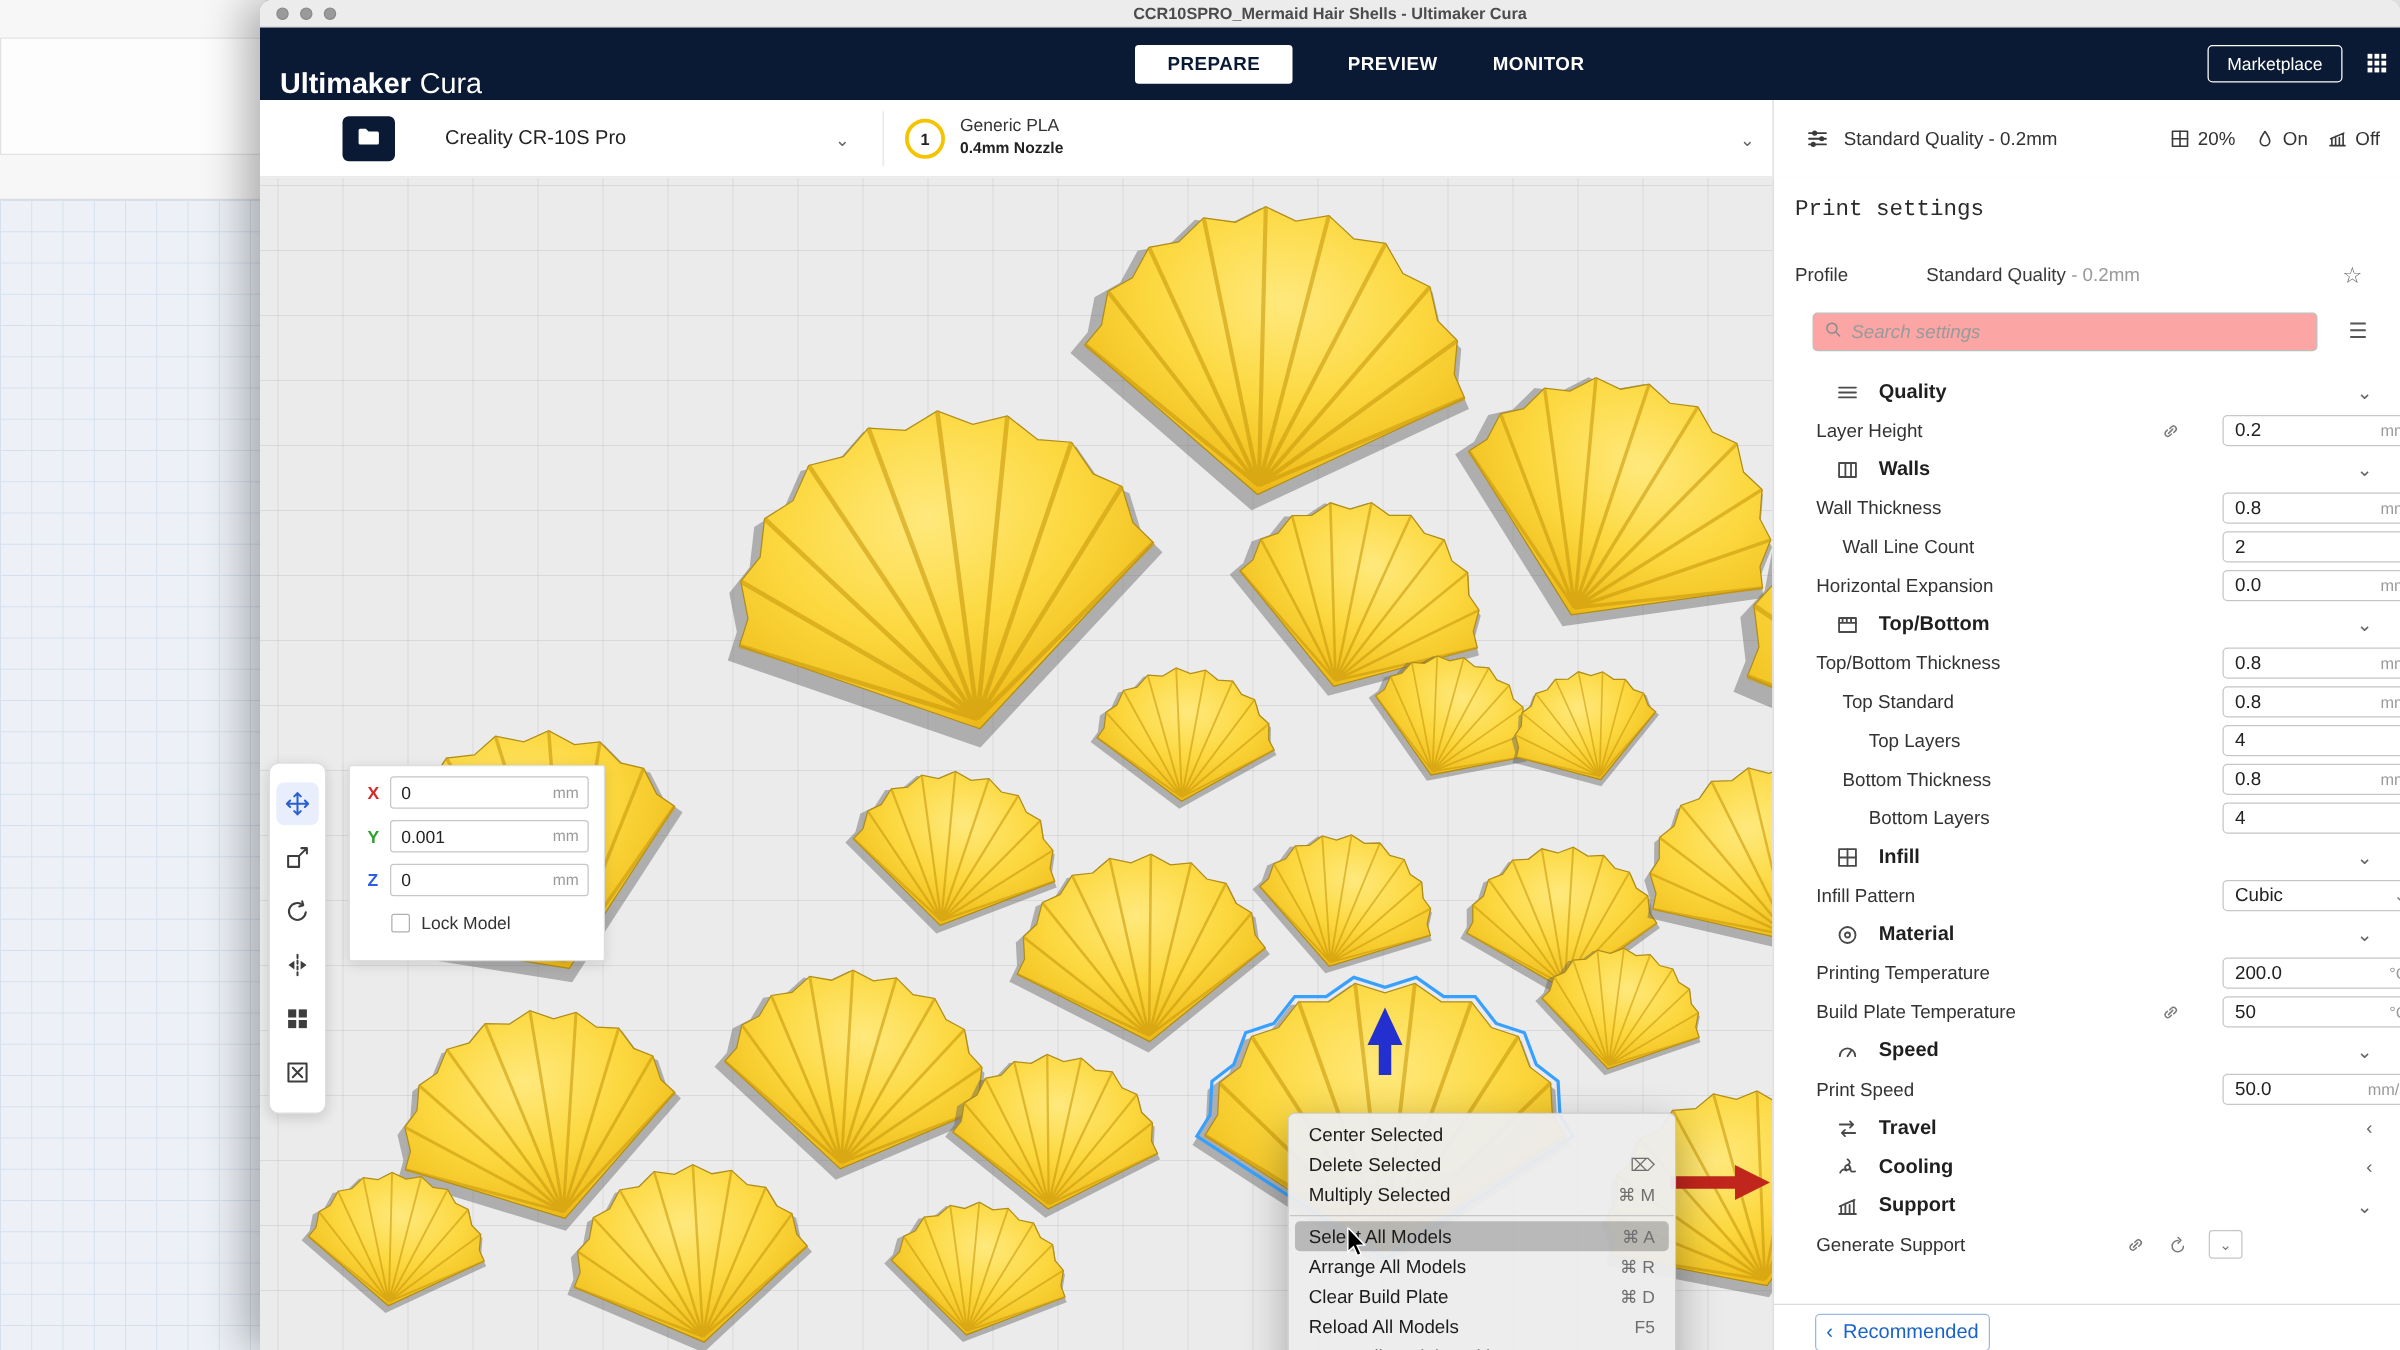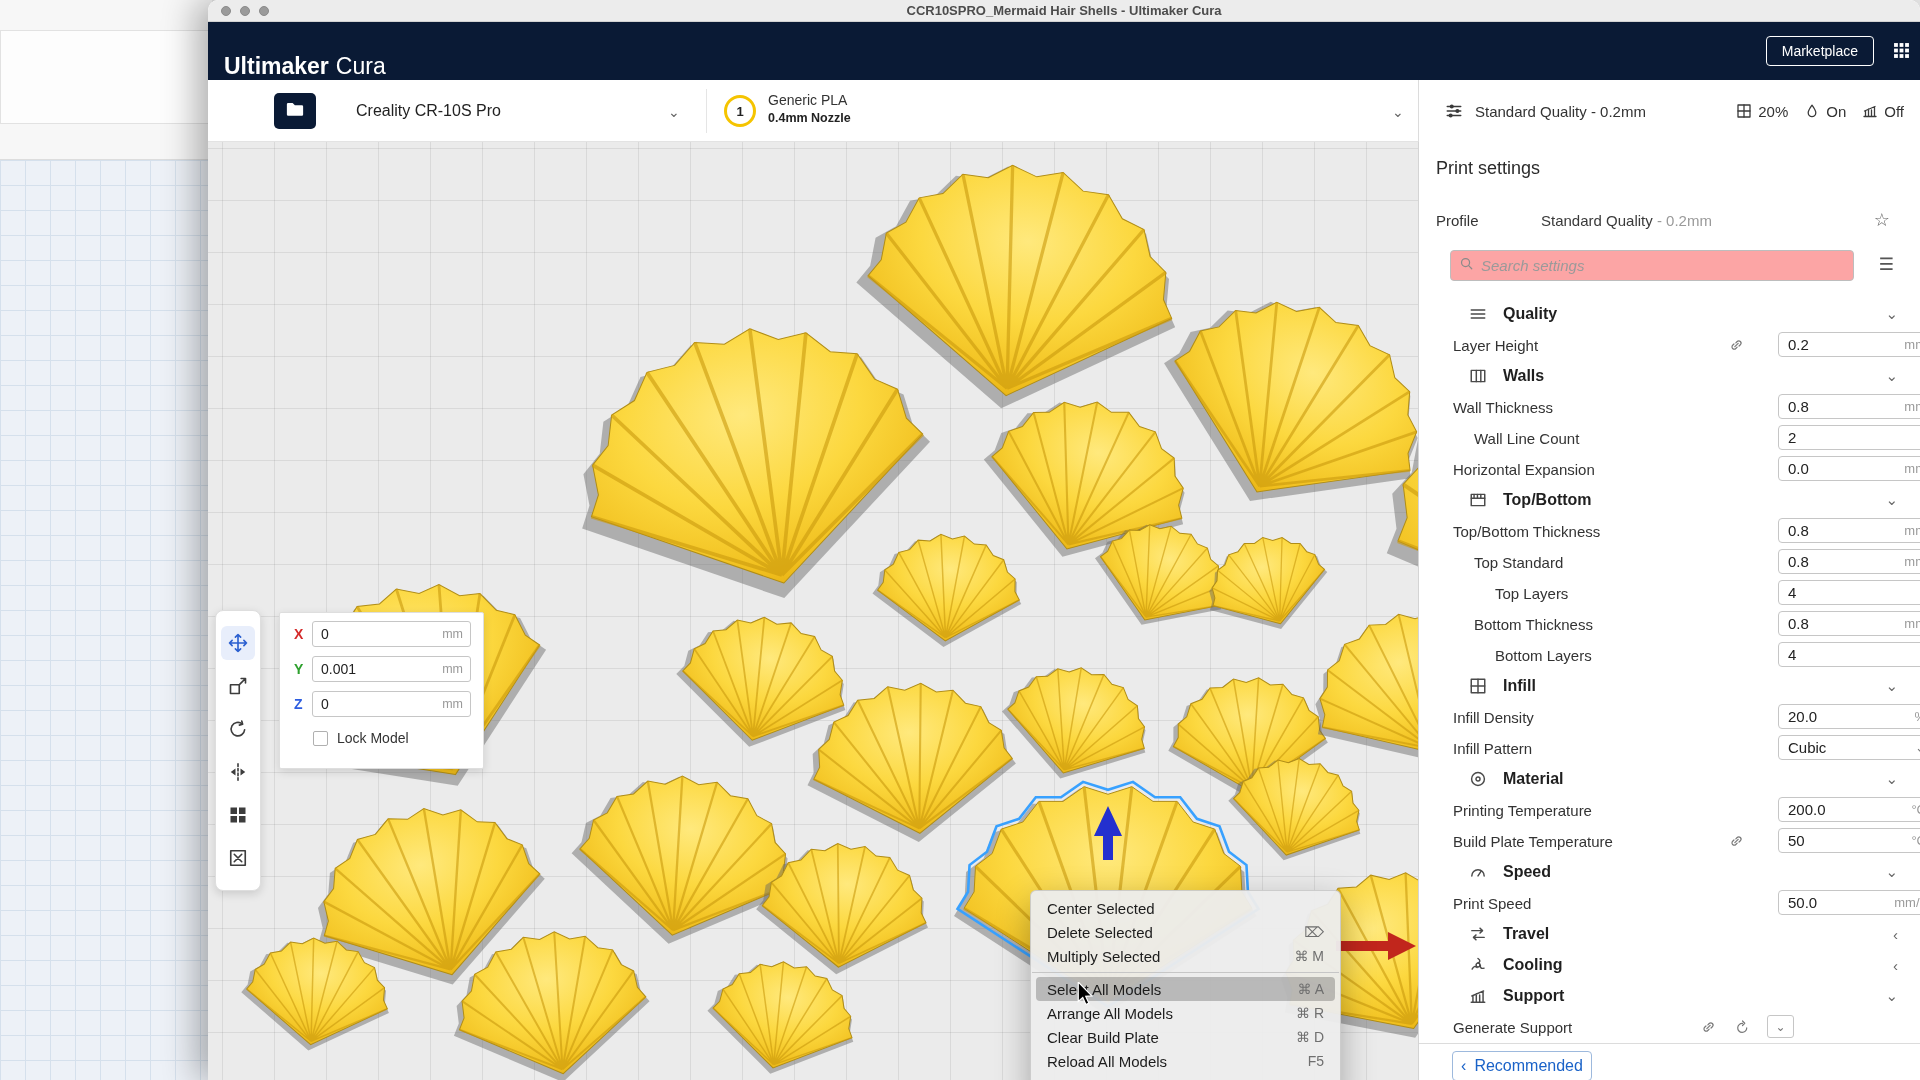--- a/index.html
+++ b/index.html
@@ -82,21 +82,21 @@
     display:flex; align-items:center; }
   .axis-val { padding-left:8px; font-size:14px; color:#222; }
   .axis-unit { margin-left:auto; padding-right:7px; font-size:12.5px; color:#9a9a9a; }
   #lock-row { display:flex; align-items:center; margin:12px 14px 0 33px; }
   #lock-box { width:15px; height:15px; border:1px solid #b0b0b0; border-radius:2px; background:#fff; }
   #lock-label { margin-left:9px; font-size:14px; color:#333; }
 
   
   #print-panel { position:absolute; left:1210px; top:142px; width:502px; height:938px; background:#fff;
     border-left:1px solid #d4d4d4; }
-  #pp-title { position:absolute; left:17px; top:16px; font-size:18px; color:#2b2b2b; }
+  #pp-title { position:absolute; left:17px; top:16px; font-size:18px; color:#2b2b2b;font-family:Liberation Mono, monospace; }
   #profile-row { position:absolute; left:0; top:58px; width:100%; height:44px; }
   #profile-label { position:absolute; left:17px; top:12px; font-size:15px; color:#333; }
   #profile-value { position:absolute; left:122px; top:12px; font-size:15px; color:#3a3a3a; }
   #profile-value .dim { color:#9a9a9a; }
   #profile-star { position:absolute; right:30px; top:9px; font-size:18px; color:#666; }
   #search-row { position:absolute; left:0; top:106px; width:100%; height:40px; }
   #search-box { position:absolute; left:31px; top:2px; width:404px; height:31px; border:1px solid #bdbdbd;
     border-radius:4px; background:#fca5a5; display:flex; align-items:center; padding-left:8px; }
   #search-input { border:none; outline:none; flex:1; margin-left:7px; font-size:15px; color:#333;
     font-family:"Liberation Sans", sans-serif; background:transparent; }
@@ -154,20 +154,25 @@
         <span class="tl"></span>
         <span class="tl"></span>
       </div>
       <div id="window-title">CCR10SPRO_Mermaid Hair Shells - Ultimaker Cura</div>
     </div>
 
     <div id="navbar">
       <div id="logo">
         <span class="b">Ultimaker</span>
         <span class="l">Cura</span>
+      </div>
+      <div id="nav-tabs">
+        <div class="tab active">PREPARE</div>
+        <div class="tab">PREVIEW</div>
+        <div class="tab">MONITOR</div>
       </div>
       <div id="marketplace-btn">Marketplace</div>
       <div id="app-grid"><svg width="17" height="17" viewBox="0 0 16 16" fill="none" stroke="#ffffff" stroke-width="1.3" stroke-linecap="round" stroke-linejoin="round">
             <g fill="#ffffff" stroke="none">
               <rect x="1" y="1" width="3.6" height="3.6"></rect>
               <rect x="6.2" y="1" width="3.6" height="3.6"></rect>
               <rect x="11.4" y="1" width="3.6" height="3.6"></rect>
               <rect x="1" y="6.2" width="3.6" height="3.6"></rect>
               <rect x="6.2" y="6.2" width="3.6" height="3.6"></rect>
               <rect x="11.4" y="6.2" width="3.6" height="3.6"></rect>
@@ -563,27 +568,20 @@
             <span class="sec-icon">
               <svg width="18" height="18" viewBox="0 0 16 16" fill="none" stroke="#4a4a4a" stroke-width="1.3" stroke-linecap="round" stroke-linejoin="round">
                 <rect x="2" y="2" width="12" height="12"></rect>
                 <path d="M2 8h12M8 2v12"></path>
               </svg>
             </span>
             <span class="sec-label">Infill</span>
             <span class="sec-chev">⌄</span>
           </div>
           <div class="set-row">
-            <span class="row-label" style="left:34px">Infill Density</span>
-            <span class="field">
-              <span class="val">20.0</span>
-              <span class="unit">%</span>
-            </span>
-          </div>
-          <div class="set-row">
             <span class="row-label" style="left:34px">Infill Pattern</span>
             <span class="field">
               <span class="val">Cubic</span>
               <span class="dd-chev">⌄</span>
             </span>
           </div>
           <div class="sec-header">
             <span class="sec-icon">
               <svg width="18" height="18" viewBox="0 0 16 16" fill="none" stroke="#4a4a4a" stroke-width="1.3" stroke-linecap="round" stroke-linejoin="round">
                 <circle cx="8" cy="8" r="5.7"></circle>

